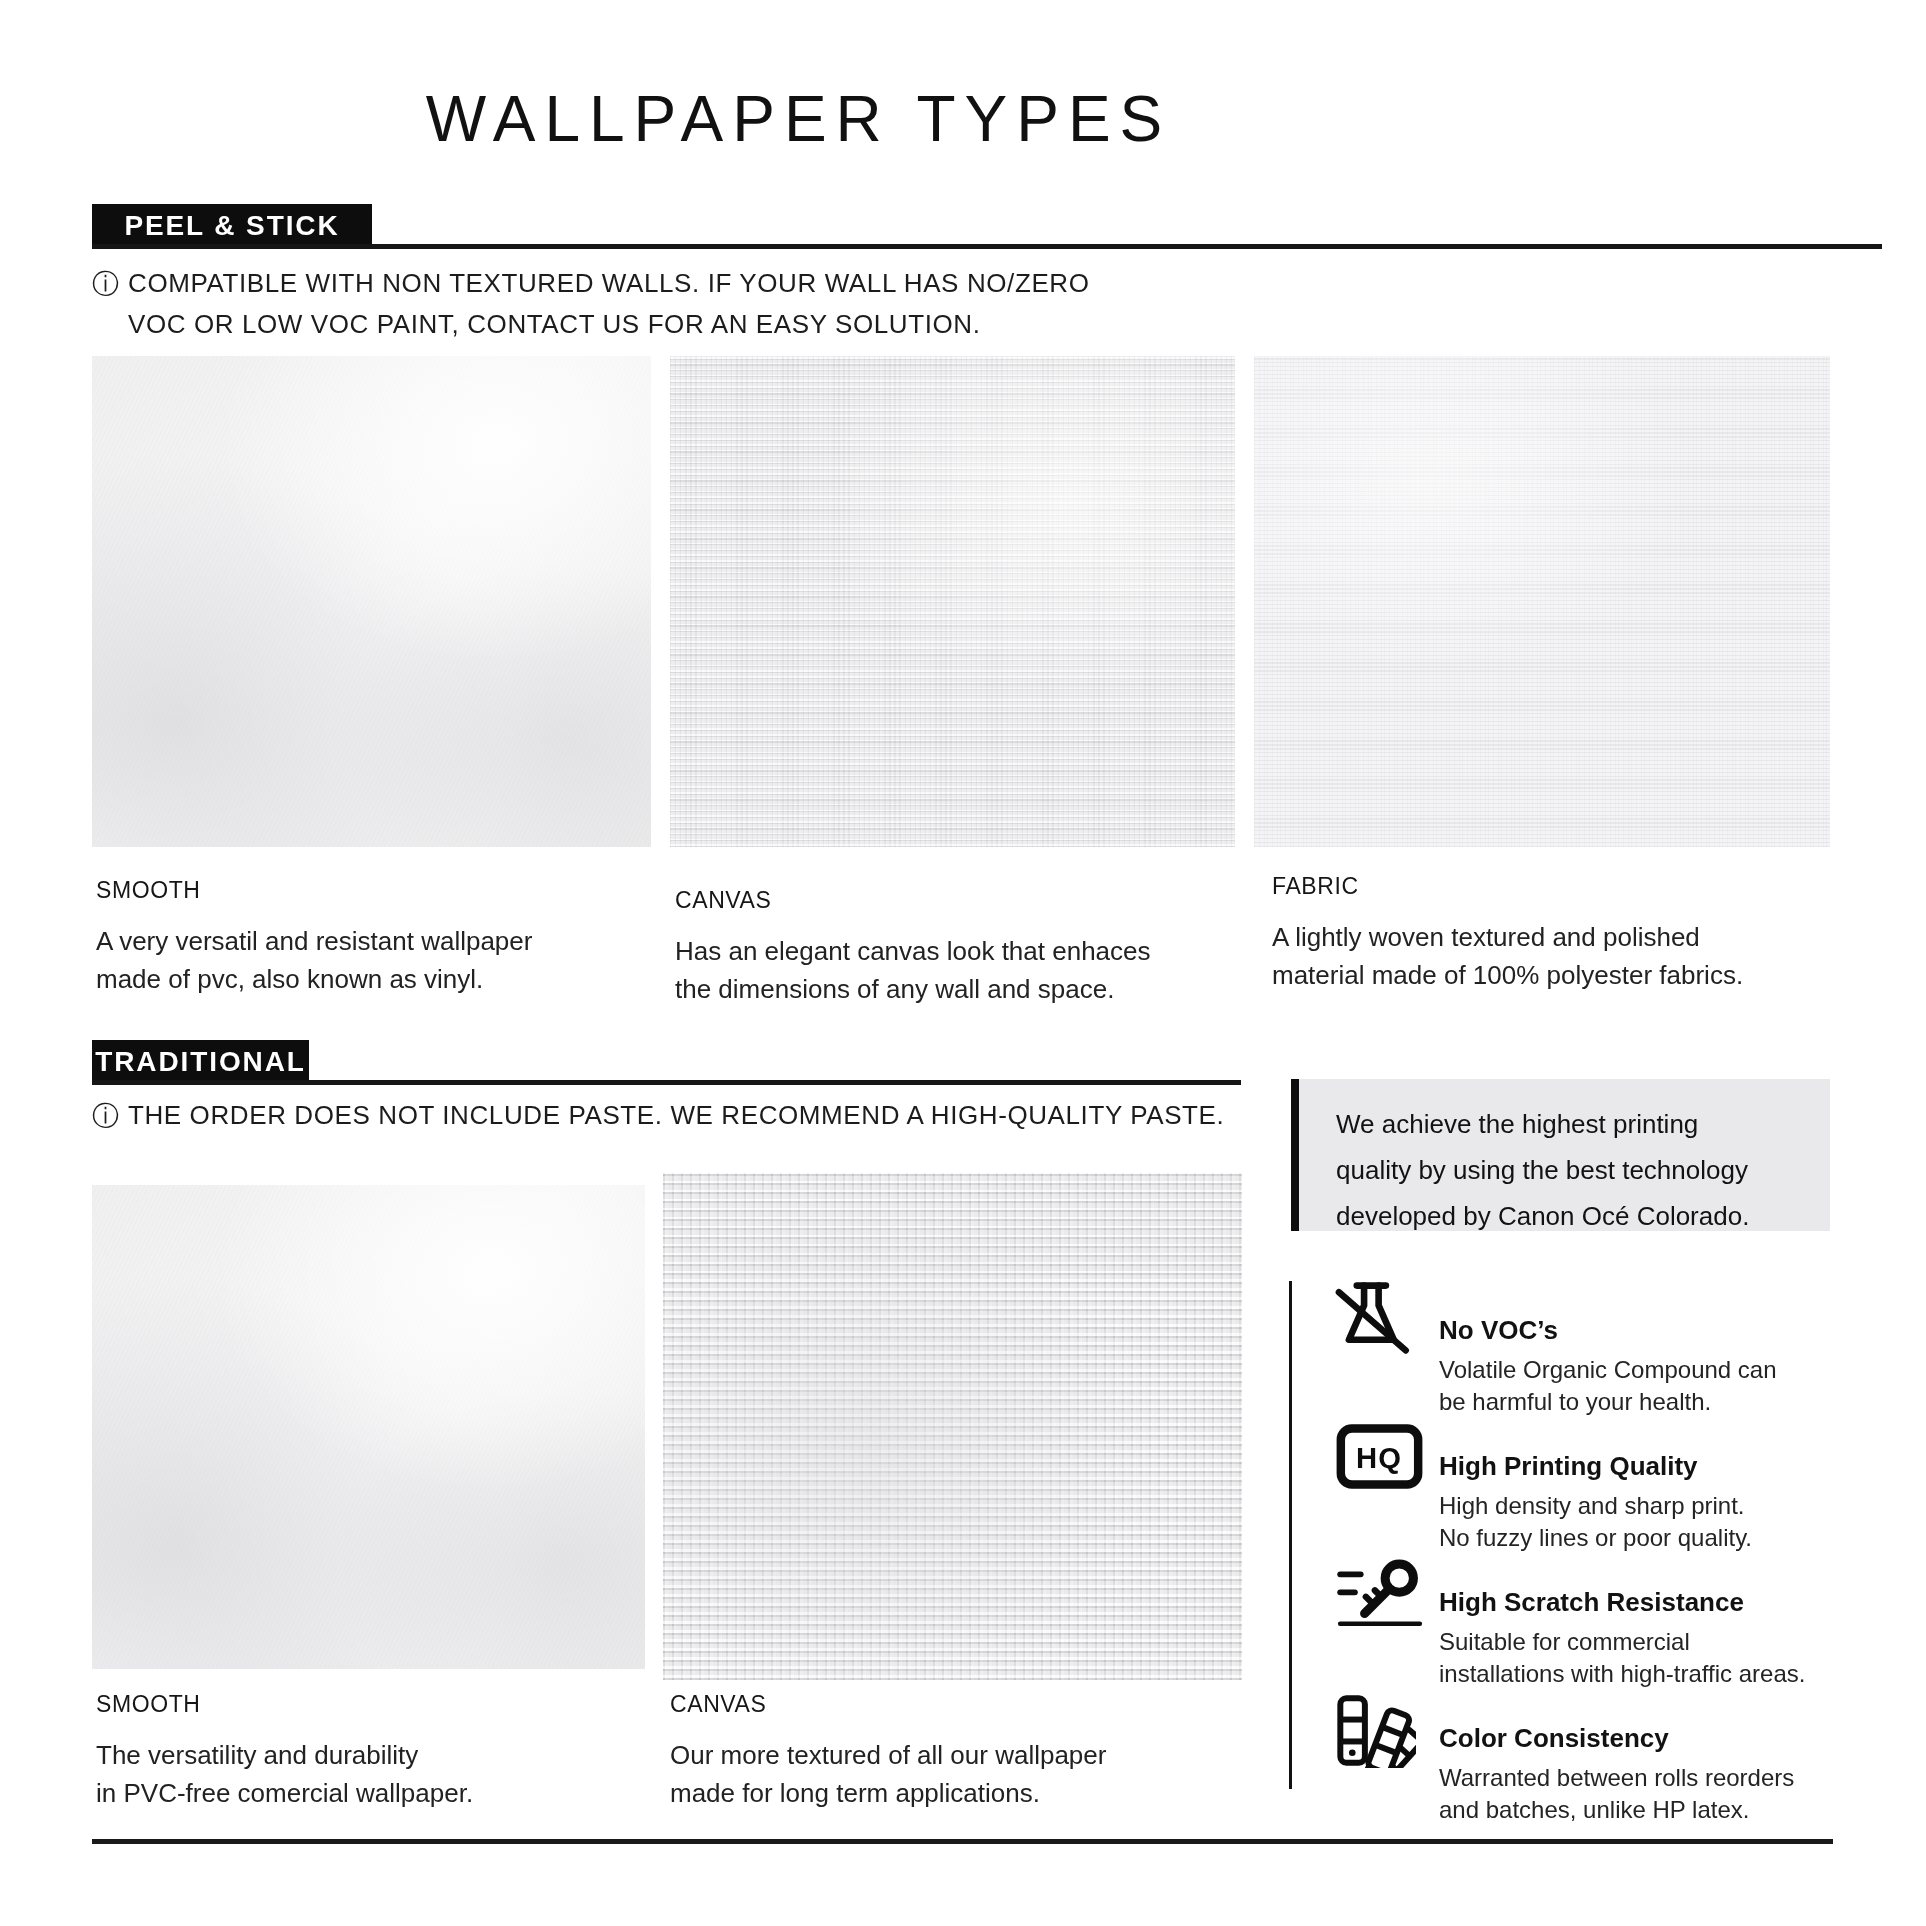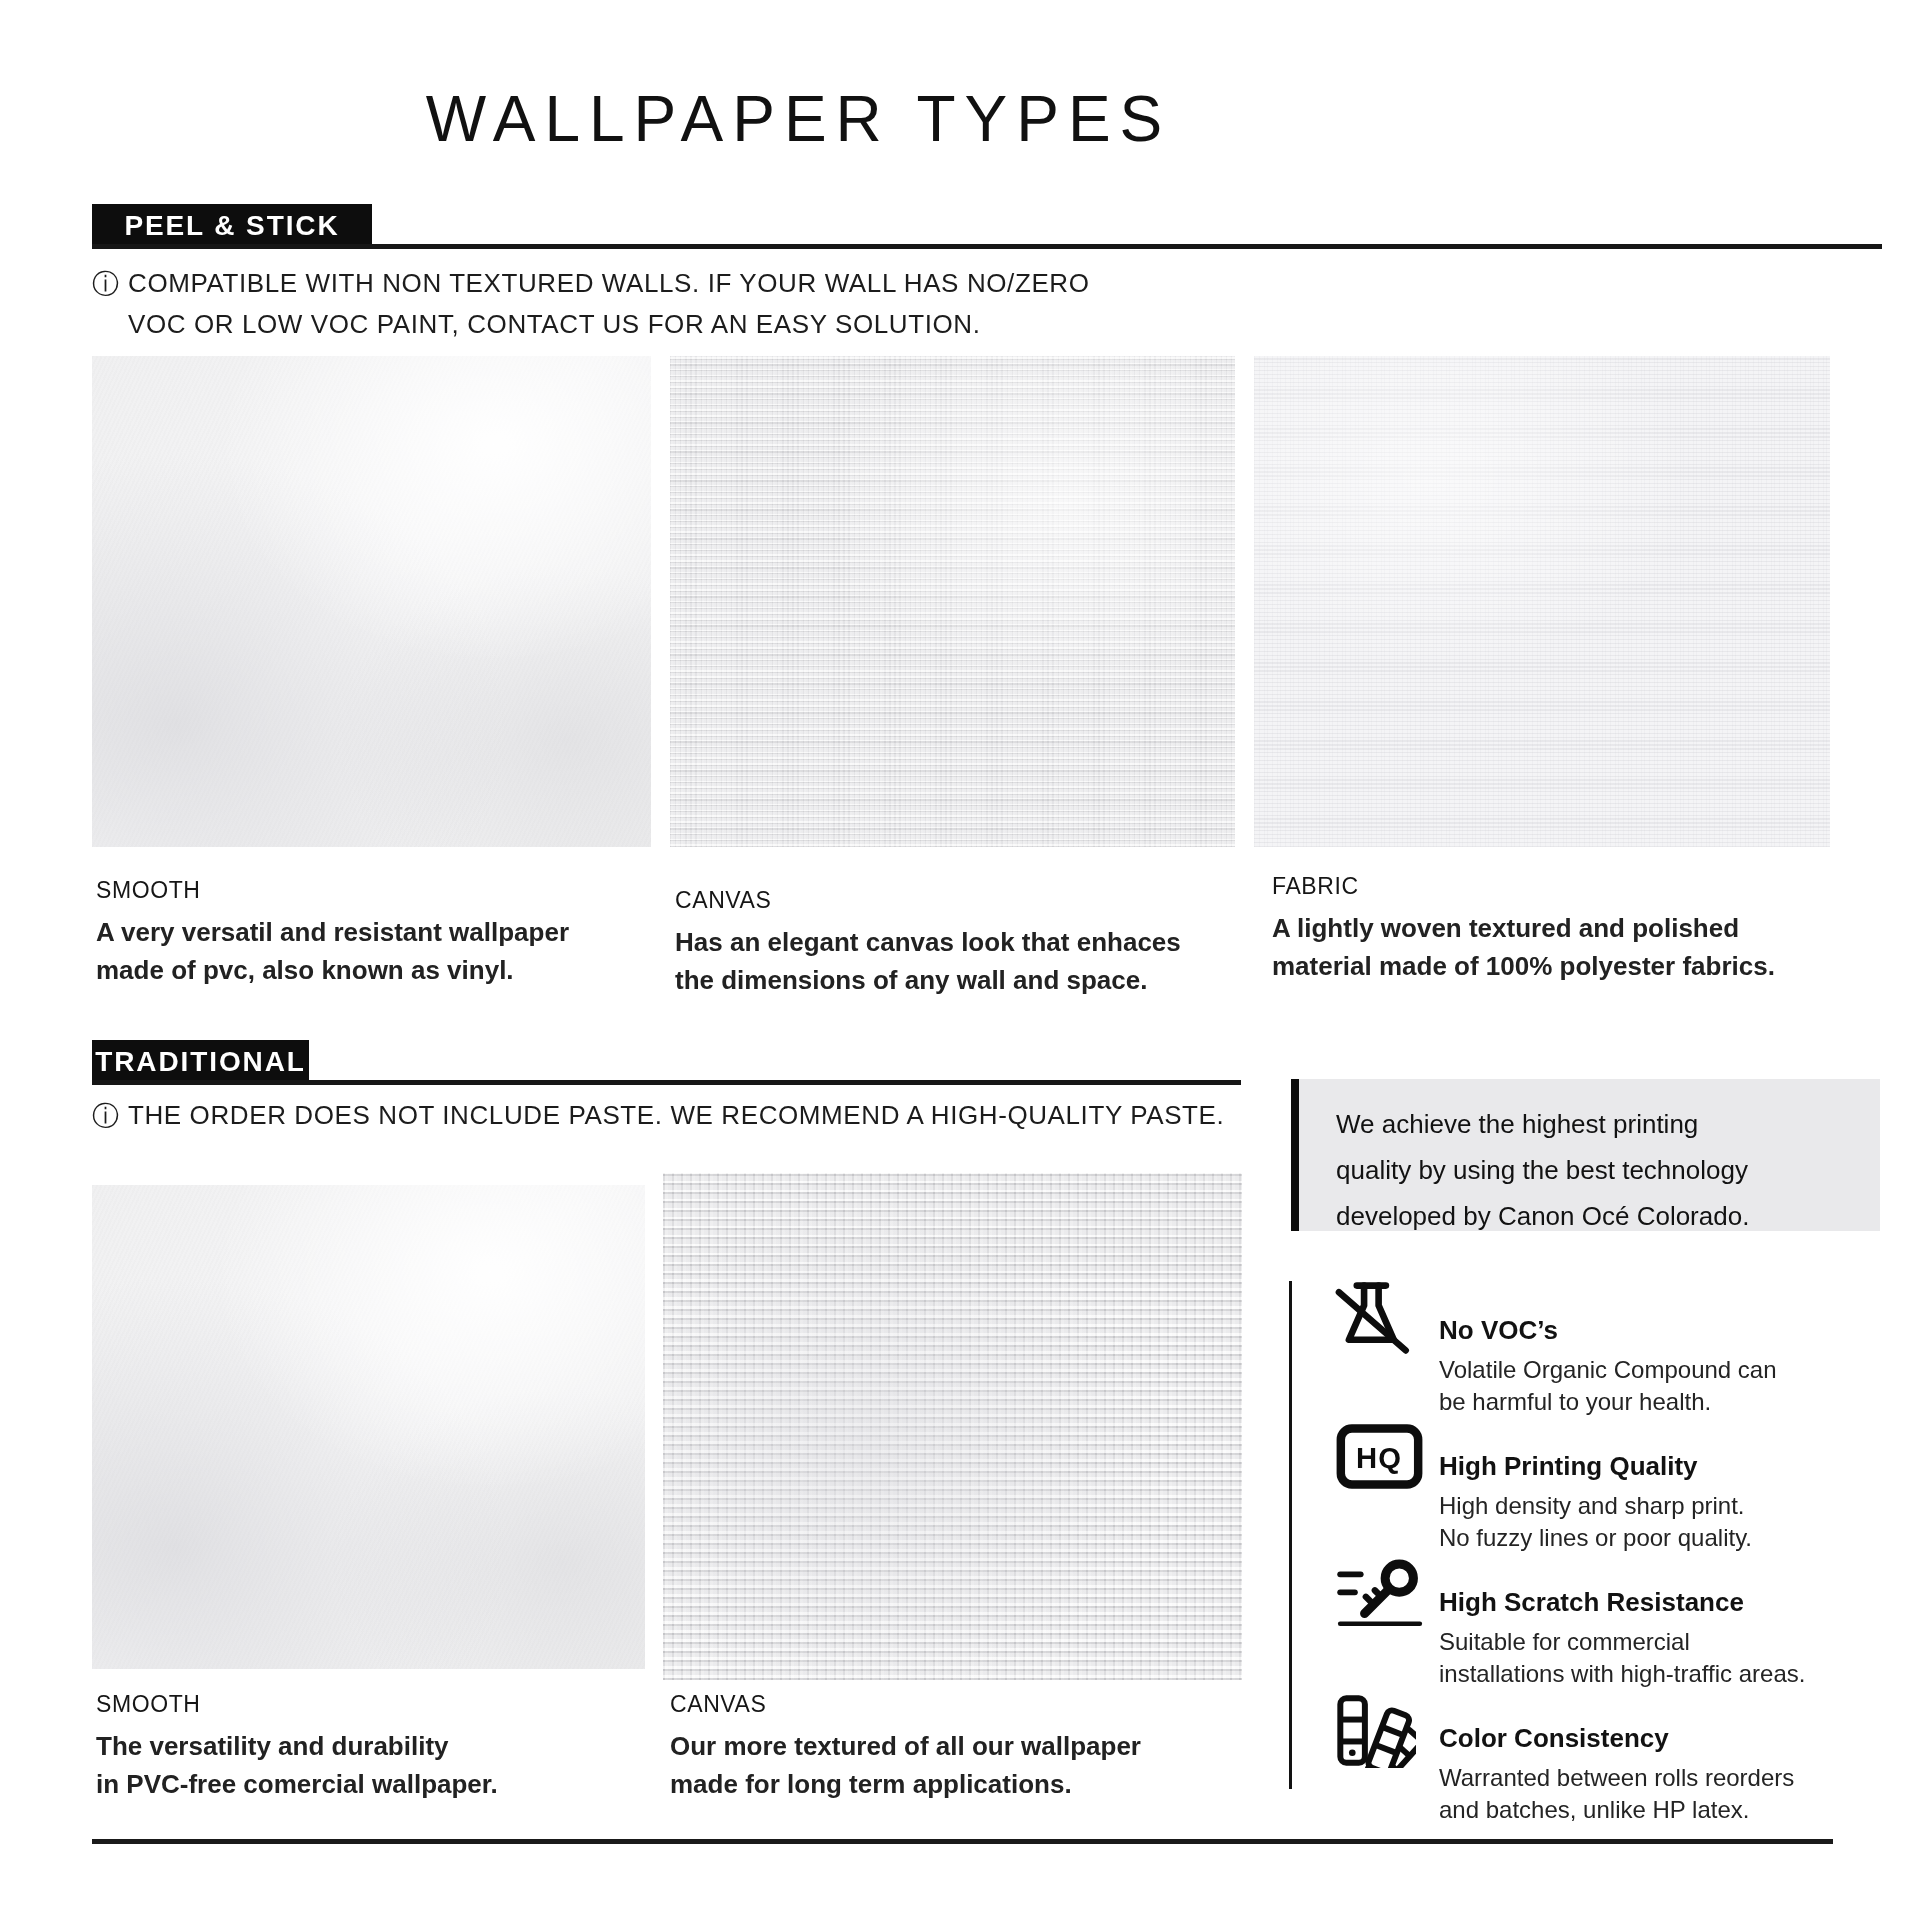--- a/index.html
+++ b/index.html
@@ -54,24 +54,24 @@
   .tex-canvas-coarse {
     background-color: #f2f2f3;
     background-image:
       radial-gradient(ellipse 449px 385px at 35% 55%, rgba(222,222,226,0.45), rgba(222,222,226,0) 65%),
       repeating-linear-gradient(0deg, rgba(146,146,152,0.30) 0 1.9px, rgba(255,255,255,0.6) 1.9px 4.5px, rgba(224,224,227,0.38) 4.5px 9px),
       repeating-linear-gradient(90deg, rgba(146,146,152,0.24) 0 1.9px, rgba(255,255,255,0.45) 1.9px 5.1px, transparent 5.1px 9px);
   }
 
   .swatch-caption { position: absolute; width: 578px; }
   .swatch-name { font-size: 23px; font-weight: 500; letter-spacing: 0.6px; color: #161616; }
-  .swatch-desc { margin-top: 9px; font-size: 26px; font-weight: 700; line-height: 38px; color: #222; white-space: pre-line; }
+  .swatch-desc { margin-top: 18px; font-size: 26px; font-weight: 400; line-height: 38px; color: #222; white-space: pre-line; }
 
   .quality-box {
-    left: 1291px; top: 1079px; width: 589px; height: 152px;
+    left: 1291px; top: 1079px; width: 539px; height: 152px;
     background: #e9e9eb; border-left: 8.3px solid #0c0c0c;
     padding: 22px 26px 0 37px;
     font-size: 26px; line-height: 46px; color: #121212; white-space: pre-line;
   }
 
   .features-divider { left: 1289px; top: 1281px; width: 2.6px; height: 508px; background: #121212; }
 
   .feature-row { position: absolute; left: 1335px; width: 533px; display: flex; align-items: flex-start; }
   .feature-icon { flex: 0 0 90px; }
   .feature-text { padding-left: 14px; margin-top: 36px; }

